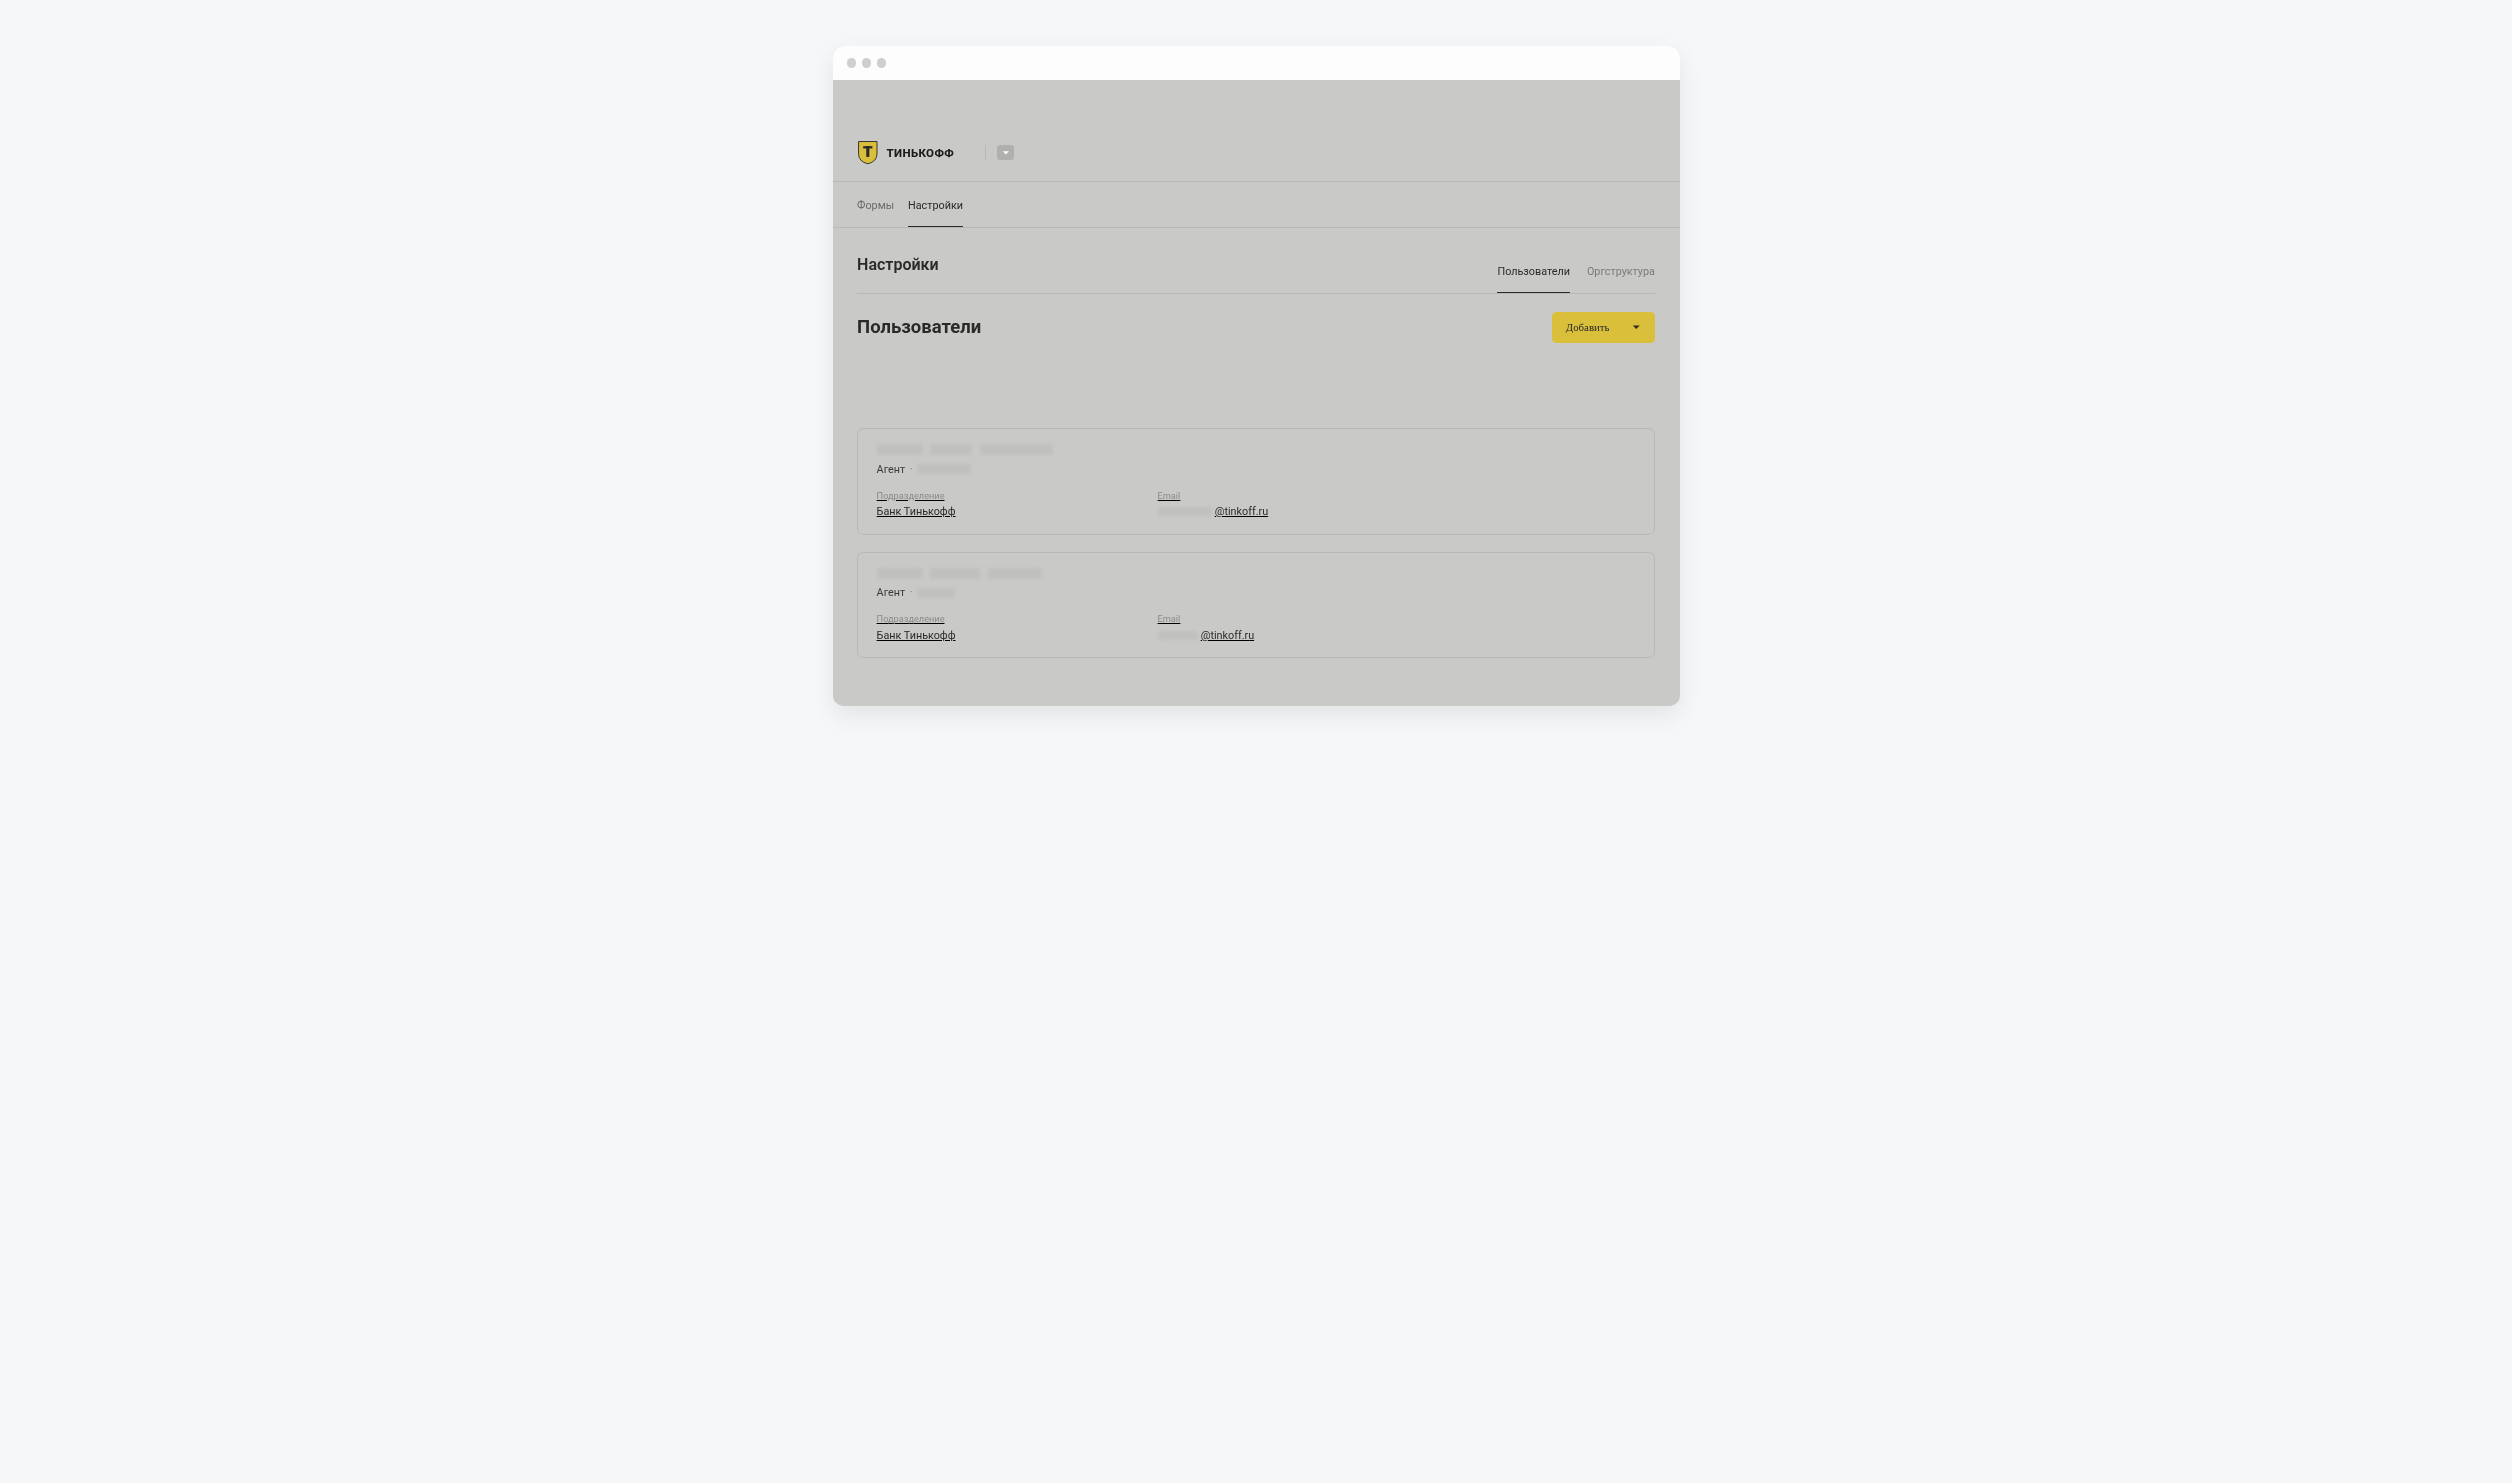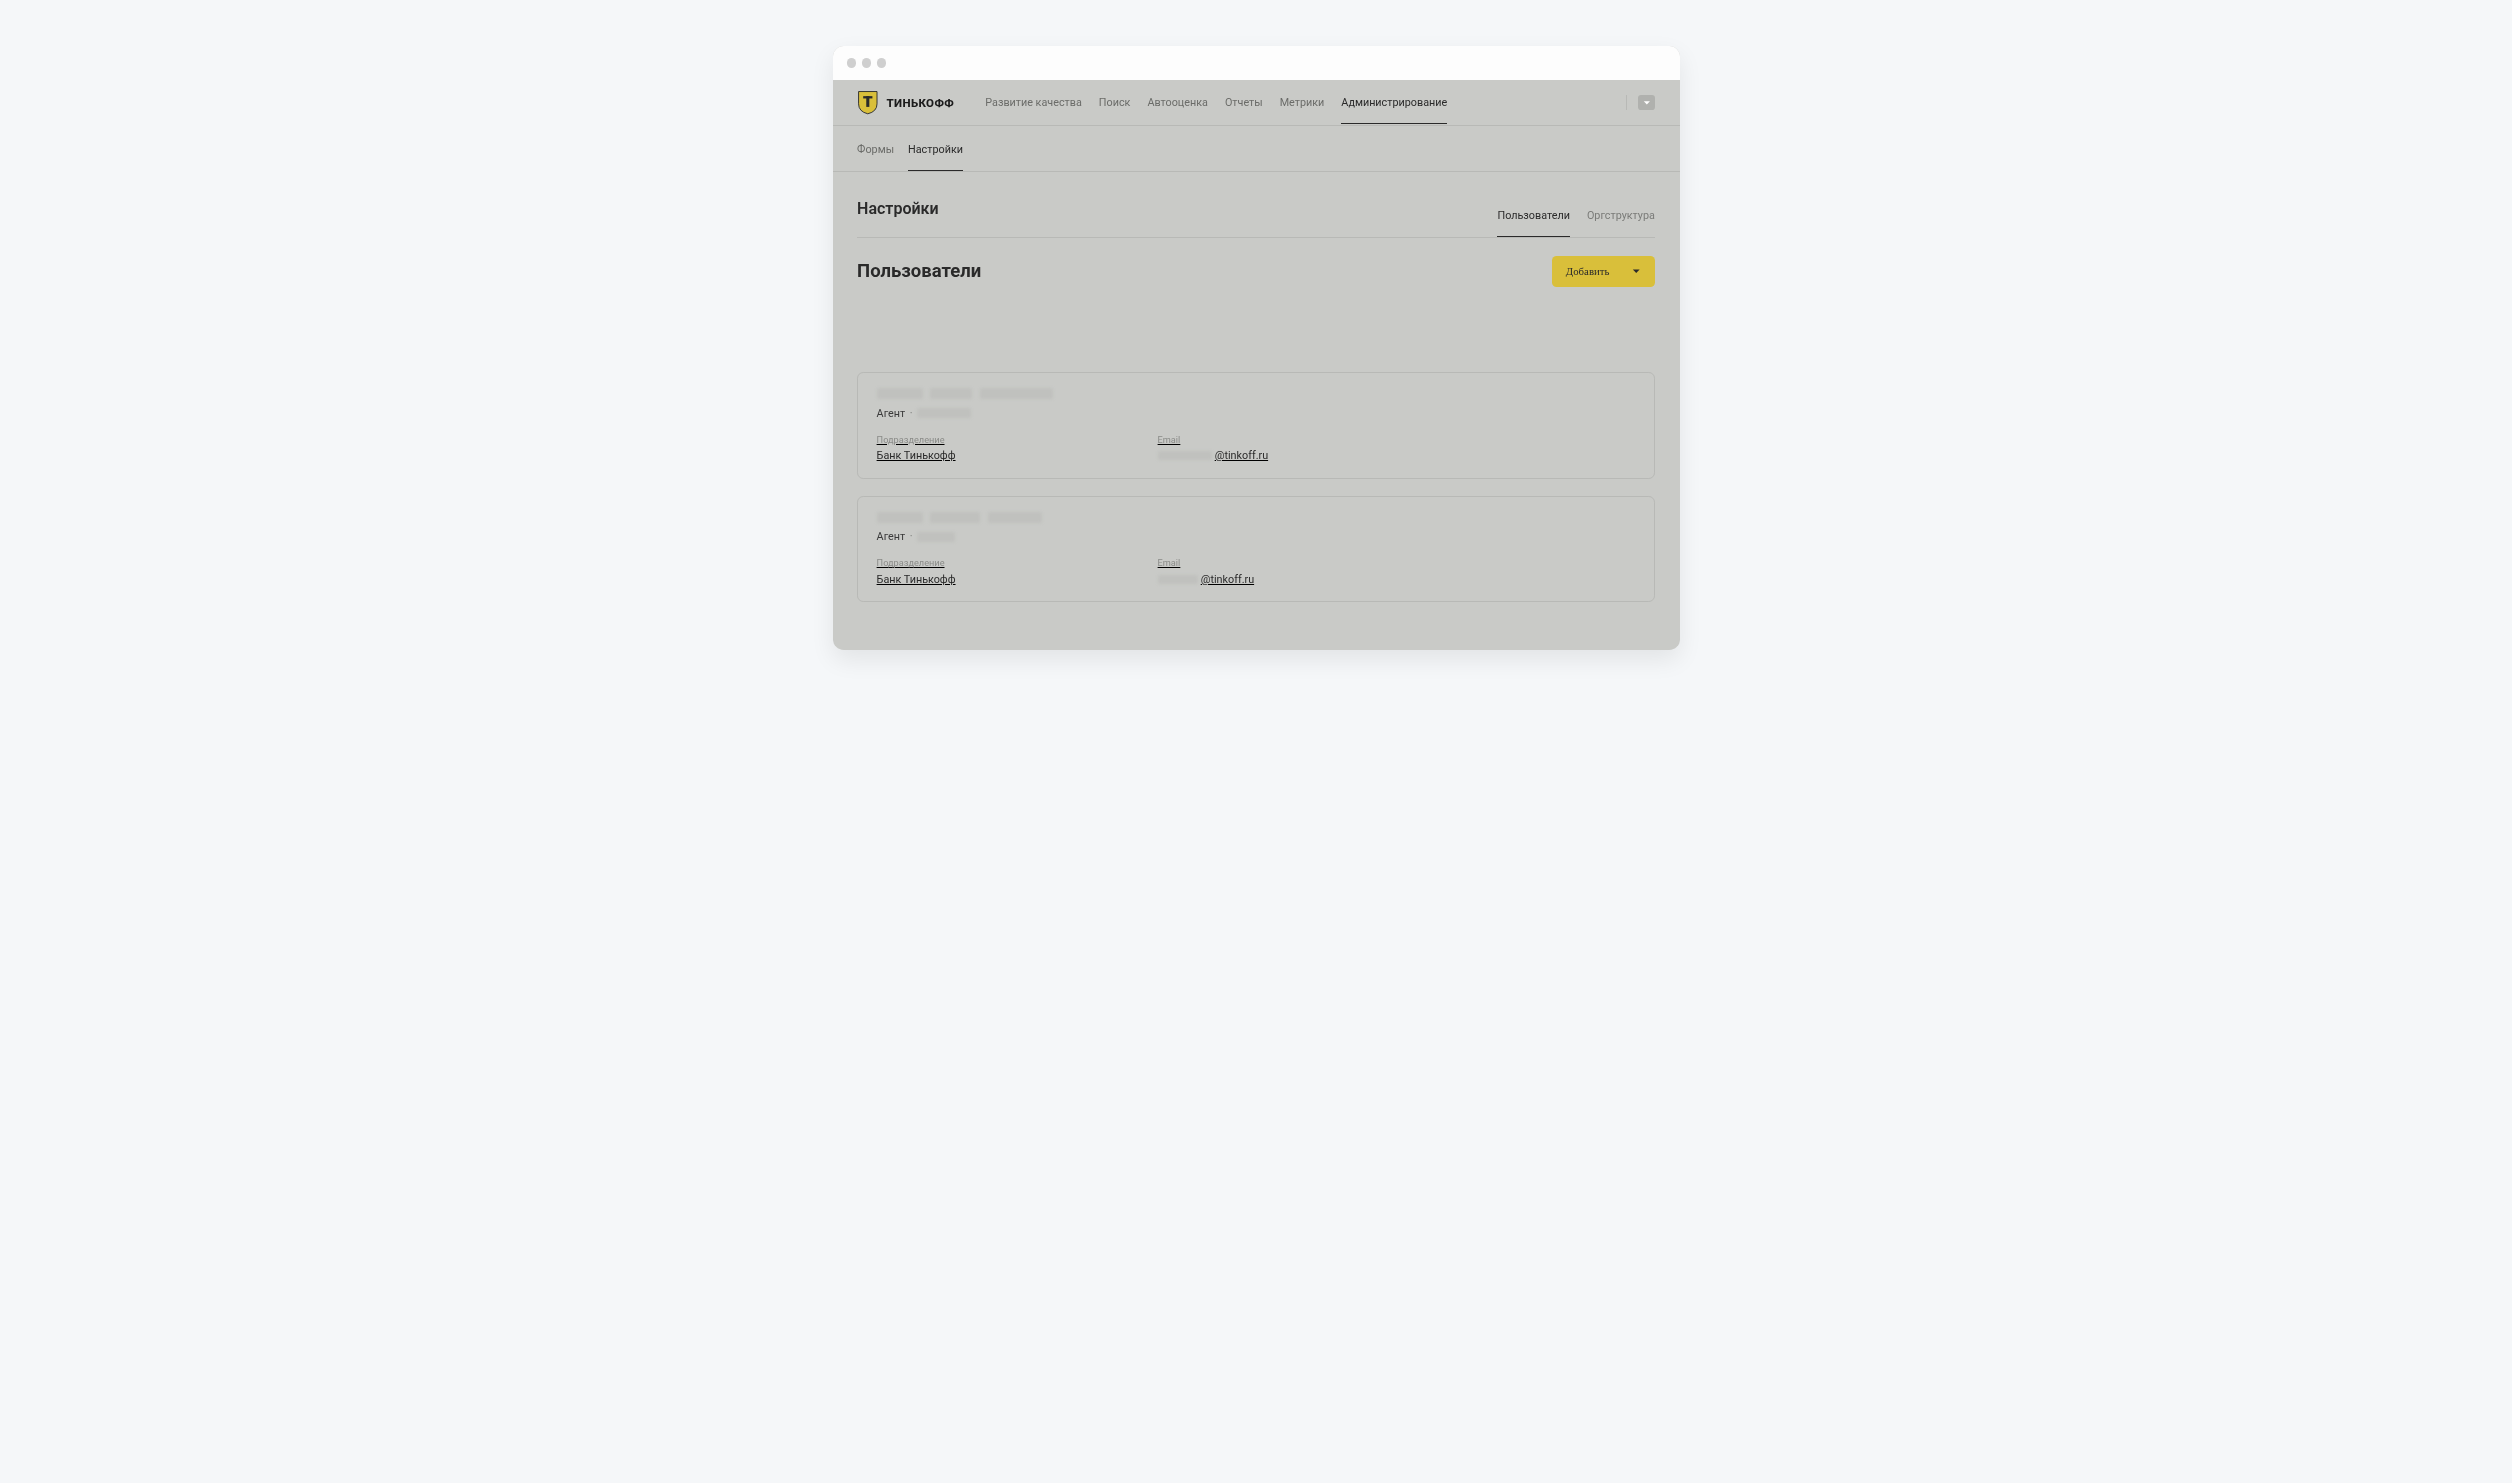--- a/index.html
+++ b/index.html
@@ -38,22 +38,23 @@
   .dot {
     width: 9.2px; height: 9.2px; border-radius: 50%;
     background: #cfcfcf;
   }
 
   
   .topnav {
     display: flex;
     align-items: center;
     padding: 0 24.6px;
-    height: 46px;
+    height: 58px;
     border-bottom: 0.8px solid #b8b9b6;
+    margin-top: 44px;
   }
   .logo {
     display: flex; align-items: center; gap: 7.7px;
     margin-right: 31px;
   }
   .logo-shield {
     width: 21.6px; height: 24.6px;
     position: relative;
   }
   .logo-shield svg { width: 100%; height: 100%; }
@@ -223,28 +224,20 @@
     <div class="topnav">
       <div class="logo">
         <span class="logo-shield">
           <svg viewBox="0 0 28 32">
             <path d="M2 2 H26 V18 Q26 28 14 31 Q2 28 2 18 Z" fill="#d9bf3a" stroke="#2a2a2a" stroke-width="1.2"></path>
             <rect x="8" y="8" width="12" height="3" fill="#2a2a2a"></rect>
             <rect x="12" y="8" width="4" height="14" fill="#2a2a2a"></rect>
           </svg>
         </span>
         <span class="brand">ТИНЬКОФФ</span>
-      </div>
-      <div class="navlinks">
-        <span class="navlink">Развитие качества</span>
-        <span class="navlink">Поиск</span>
-        <span class="navlink">Автооценка</span>
-        <span class="navlink">Отчеты</span>
-        <span class="navlink">Метрики</span>
-        <span class="navlink active">Администрирование</span>
       </div>
       <div class="nav-right">
         <span class="nav-divider"></span>
         <span class="chevbox">
           <svg viewBox="0 0 10 10">
               <path d="M1 3 L5 7 L9 3 Z"></path>
             </svg>
         </span>
       </div>
     </div>

